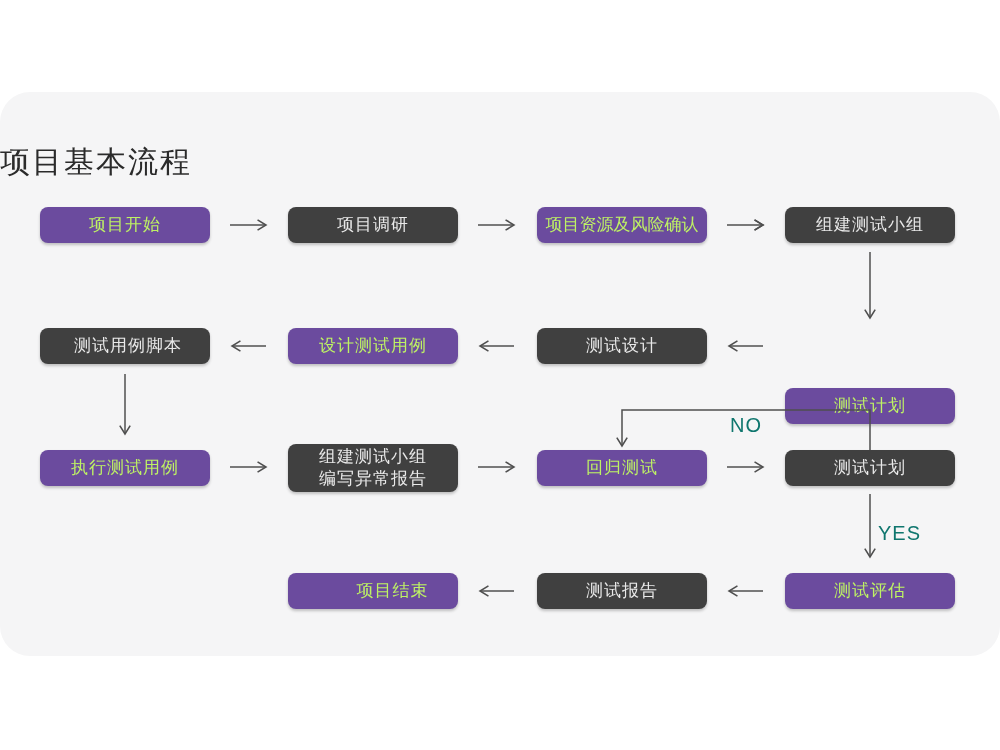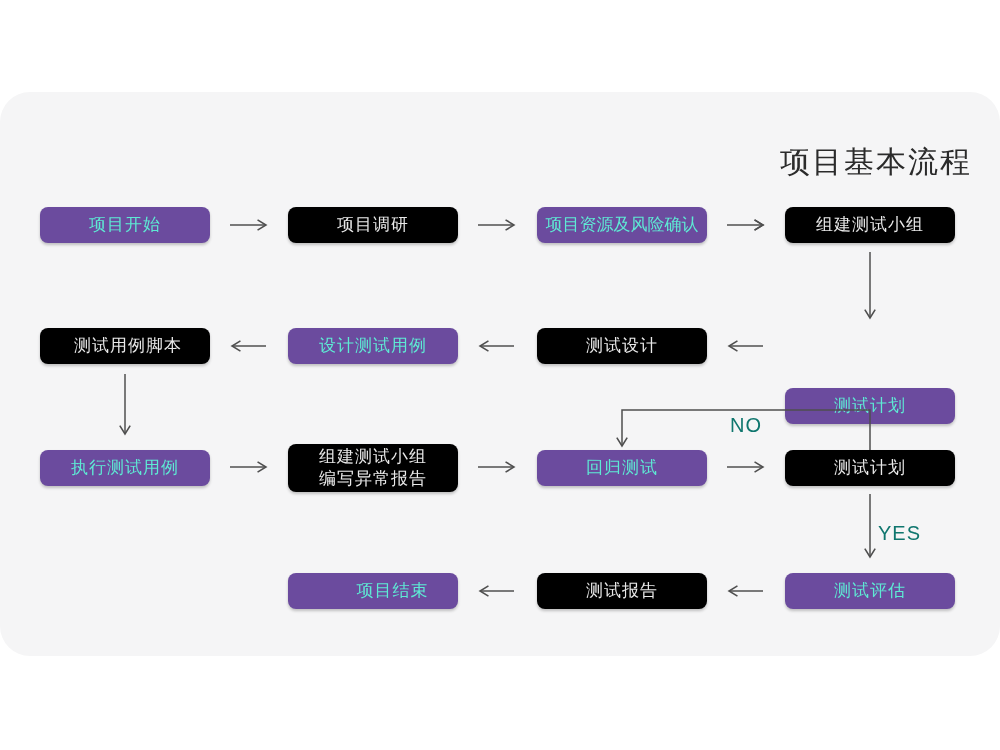--- a/index.html
+++ b/index.html
@@ -7,33 +7,33 @@
     width:1000px;height:750px;position:relative;
     background:#ffffff;overflow:hidden;
     font-family:"Liberation Sans","DejaVu Sans",sans-serif;
   }
   .card{
     position:absolute;left:0;top:92px;width:1000px;height:564px;
     background:#f5f5f6;border-radius:30px;
   }
   .title{
     position:absolute;left:0;top:142px;width:972px;
-    text-align:right;font-size:30px;font-weight:500;
+    text-align:left;font-size:30px;font-weight:500;
     color:#2b2b2b;letter-spacing:2px;margin:0;
   }
   .node{
     position:absolute;width:170px;height:36px;
     border-radius:8px;display:flex;flex-direction:column;
     align-items:center;justify-content:center;
     font-size:17px;line-height:22px;letter-spacing:1px;
     box-shadow:0 2px 3px rgba(0,0,0,0.22);
     box-sizing:border-box;
   }
-  .node.purple{background:#6b4b9e;color:#5eead4;}
-  .node.gray{background:#000000;color:#e9e9e9;}
+  .node.purple{background:#6b4b9e;color:#bef264;}
+  .node.gray{background:#404040;color:#e9e9e9;}
   
   .n0 {left:40px; top:207px;}
   .n1 {left:288px;top:207px;}
   .n2 {left:537px;top:207px;letter-spacing:0;}
   .n3 {left:785px;top:207px;}
   .n4 {left:785px;top:347px;margin-top:41px;}
   .n5 {left:537px;top:328px;}
   .n6 {left:288px;top:328px;}
   .n7 {left:40px; top:328px;padding-left:6px;}
   .n8 {left:40px; top:450px;}

